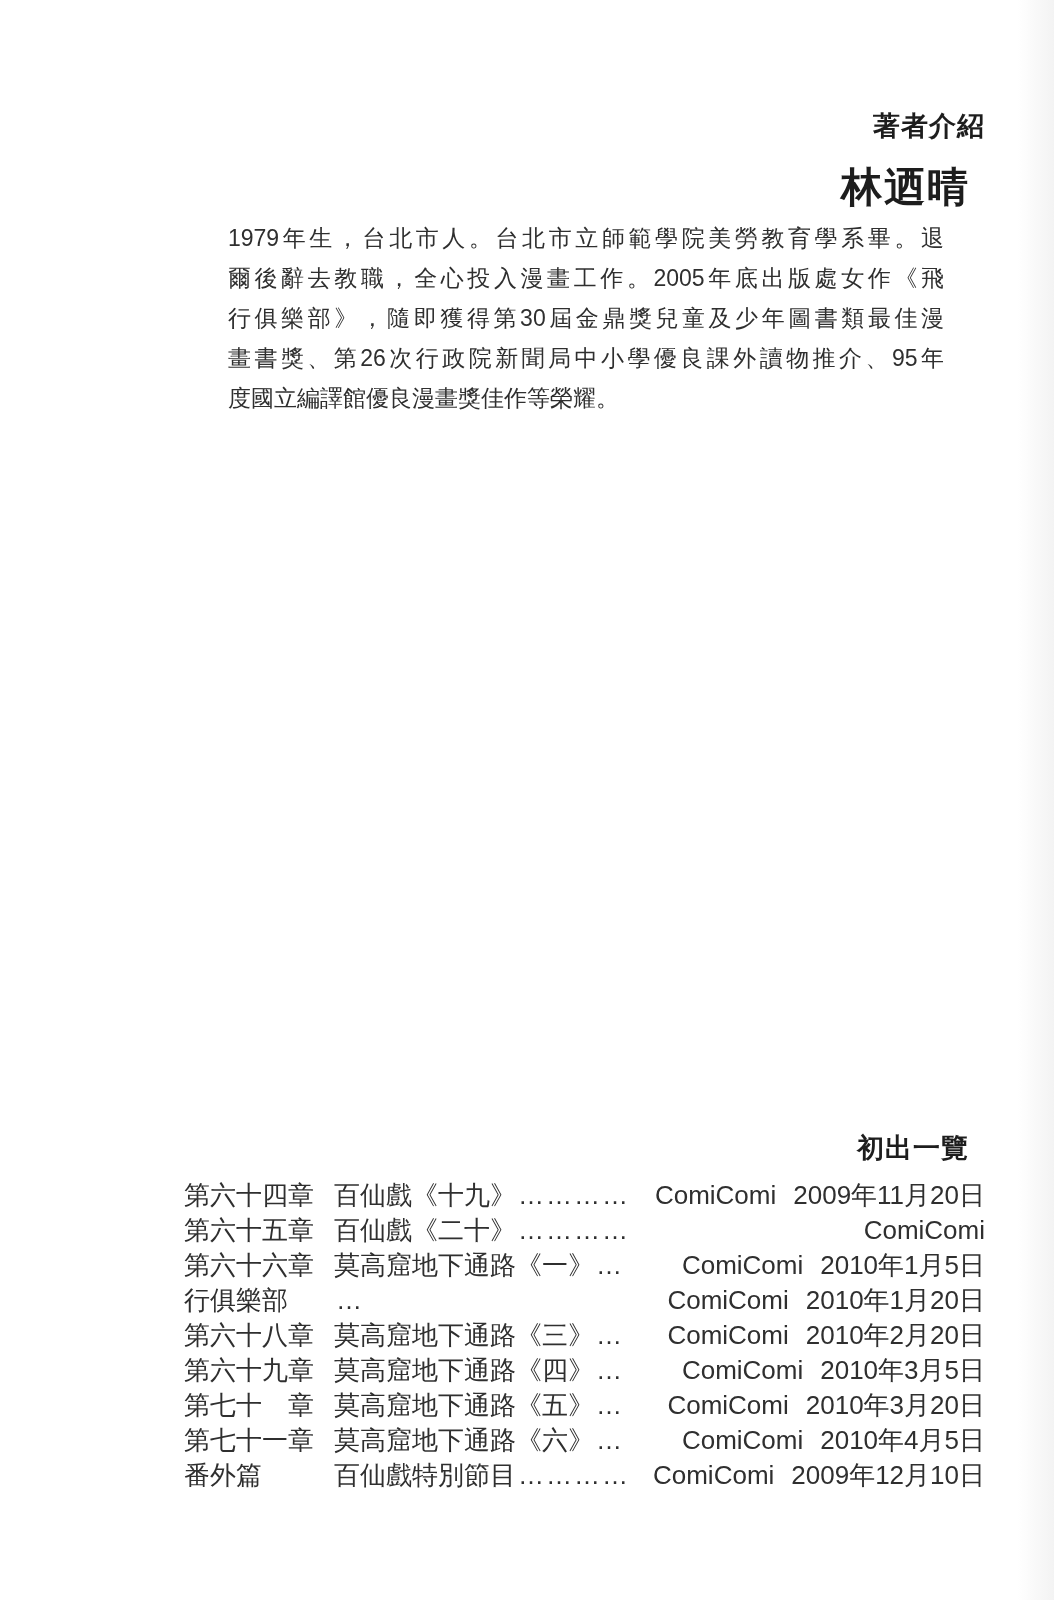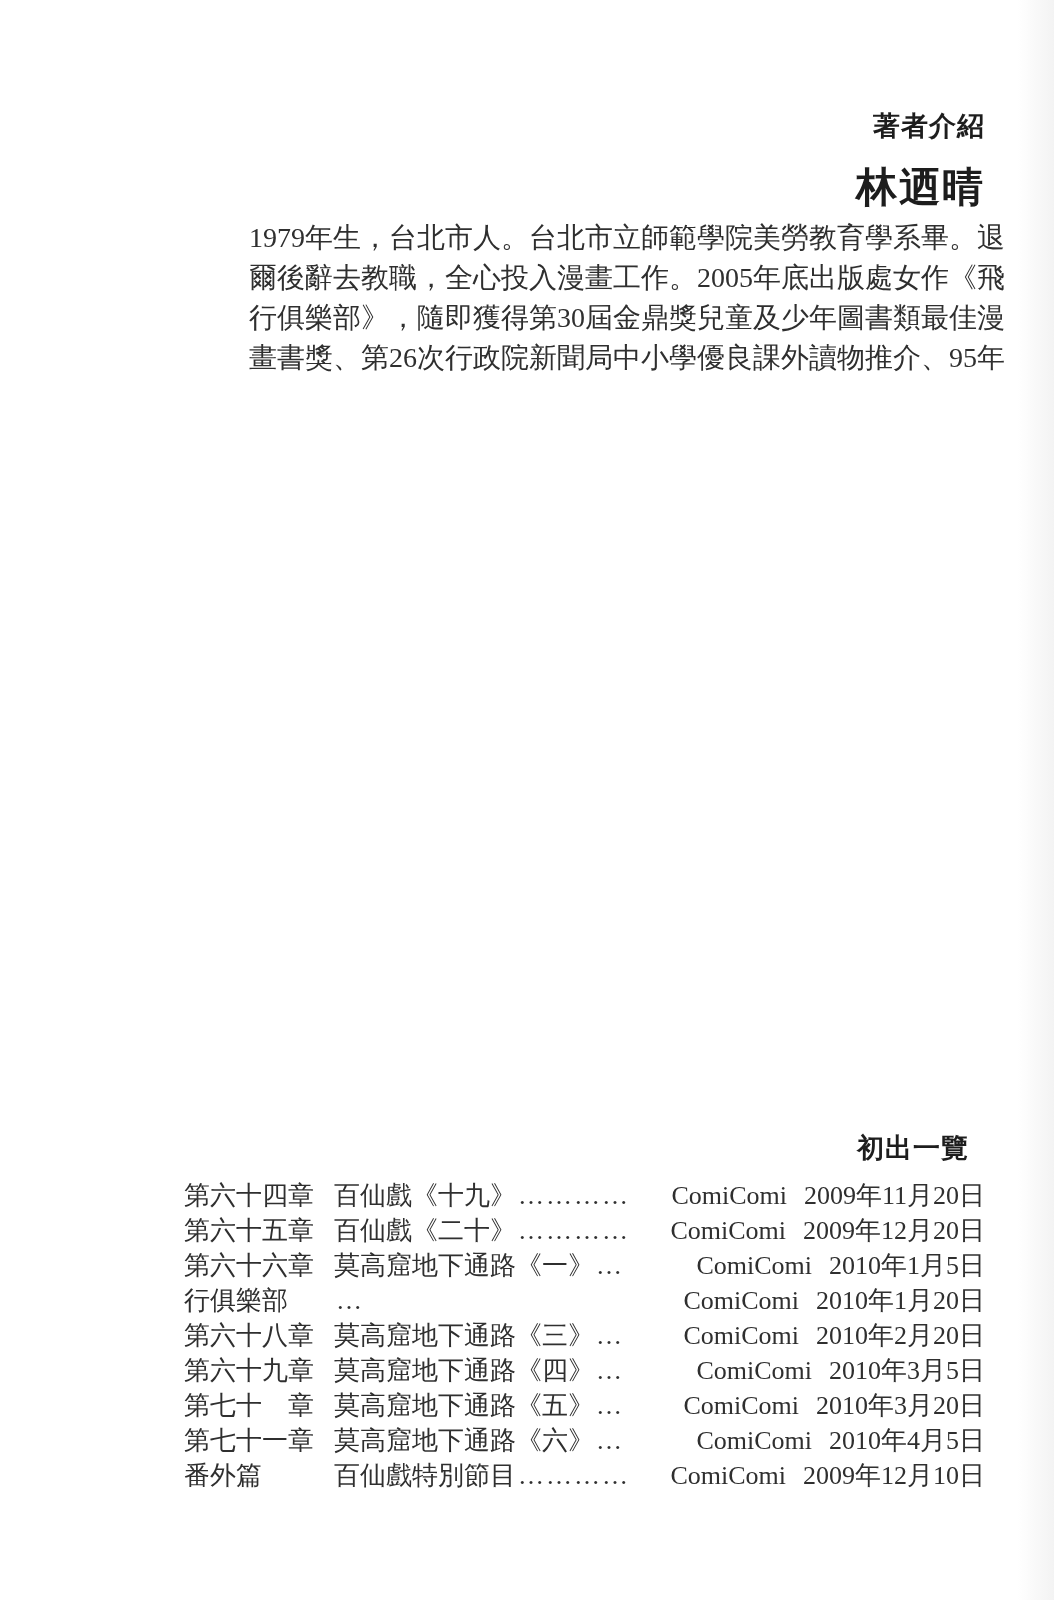--- a/index.html
+++ b/index.html
@@ -6,52 +6,52 @@
     margin: 0;
     padding: 0;
     background: #e9e9e9;
   }
   .page {
     position: relative;
     width: 1054px;
     height: 1600px;
     margin: 0 auto;
     background: linear-gradient(90deg, #ffffff 0%, #ffffff 96.5%, #f3f3f3 100%);
-    font-family: Liberation Serif, serif;
+    font-family: Liberation Sans, sans-serif;
     color: #2f2f2f;
     overflow: hidden;
   }
 
   
   .author-section-title {
     position: absolute;
     top: 108px;
     right: 69px;
     margin: 0;
     font-size: 27px;
     font-weight: bold;
     color: #1d1d1d;
     letter-spacing: 1px;
   }
   .author-name {
     position: absolute;
     top: 160px;
-    right: 69px;
+    right: 84px;
     margin: 0;
     font-size: 41px;
     font-weight: bold;
     color: #1d1d1d;
     letter-spacing: 2px;
   }
   .bio {
     position: absolute;
     top: 218px;
-    left: 249px;
+    left: 228px;
     width: 716px;
-    font-size: 28px;
+    font-size: 23px;
     line-height: 40px;
     color: #2f2f2f;
   }
   .bio-line {
     display: block;
     text-align: justify;
     text-align-last: justify;
     white-space: nowrap;
   }
   .bio-line.last {
@@ -113,20 +113,21 @@
 <div class="page">
 
   <h2 class="author-section-title">著者介紹</h2>
   <h1 class="author-name">林迺晴</h1>
 
   <div class="bio">
     <span class="bio-line">1979年生，台北市人。台北市立師範學院美勞教育學系畢。退</span>
     <span class="bio-line">爾後辭去教職，全心投入漫畫工作。2005年底出版處女作《飛</span>
     <span class="bio-line">行俱樂部》，隨即獲得第30屆金鼎獎兒童及少年圖書類最佳漫</span>
     <span class="bio-line">畫書獎、第26次行政院新聞局中小學優良課外讀物推介、95年</span>
+    <span class="bio-line last">度國立編譯館優良漫畫獎佳作等榮耀。</span>
   </div>
 
   <h2 class="pub-section-title">初出一覽</h2>
 
   <div class="pub-table">
 
     <div class="pub-row">
       <span class="cell-chapter">第六十四章</span>
       <span class="cell-title">百仙戲《十九》</span>
       <span class="cell-leader">…………</span>
@@ -134,21 +135,20 @@
       <span class="cell-source">ComiComi</span>
       <span class="cell-date">2009年11月20日</span>
     </div>
 
     <div class="pub-row">
       <span class="cell-chapter">第六十五章</span>
       <span class="cell-title">百仙戲《二十》</span>
       <span class="cell-leader">…………</span>
       <span class="row-spacer"></span>
       <span class="cell-source">ComiComi</span>
-      <span class="cell-date">2009年12月20日</span>
     </div>
 
     <div class="pub-row">
       <span class="cell-chapter">第六十六章</span>
       <span class="cell-title">莫高窟地下通路《一》</span>
       <span class="cell-leader">…</span>
       <span class="row-spacer"></span>
       <span class="cell-source">ComiComi</span>
       <span class="cell-date">2010年1月5日</span>
     </div>

